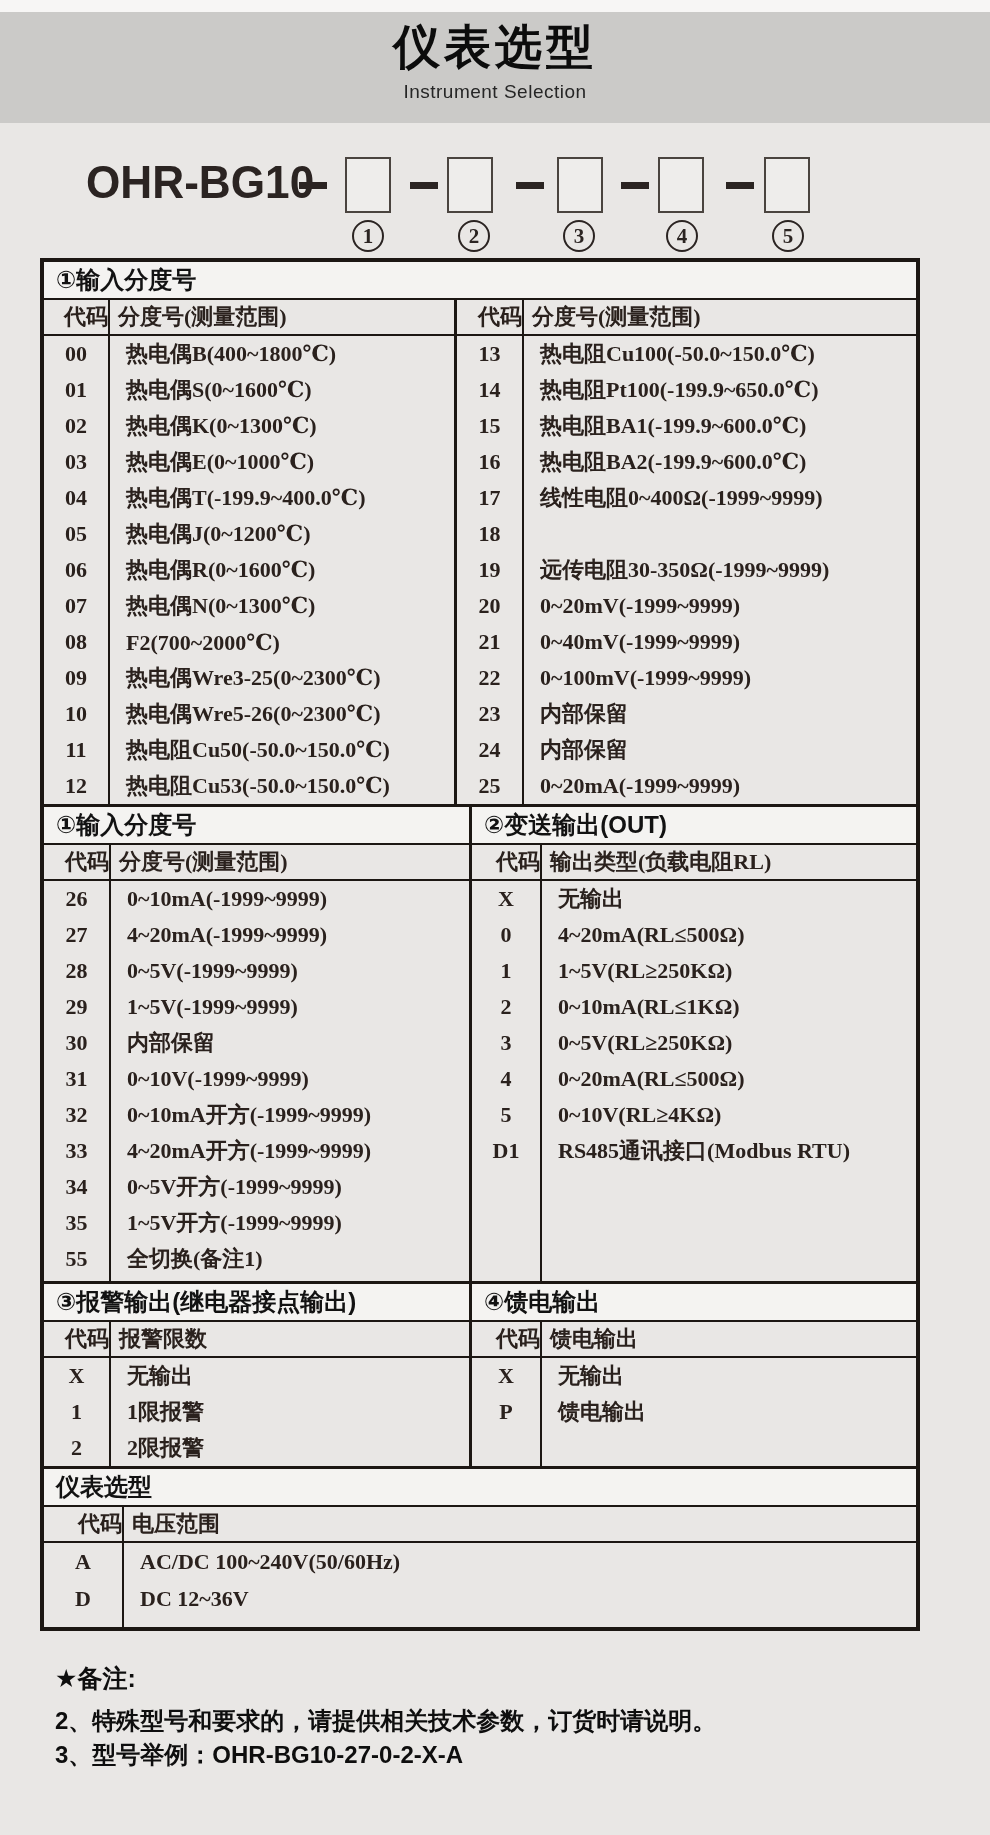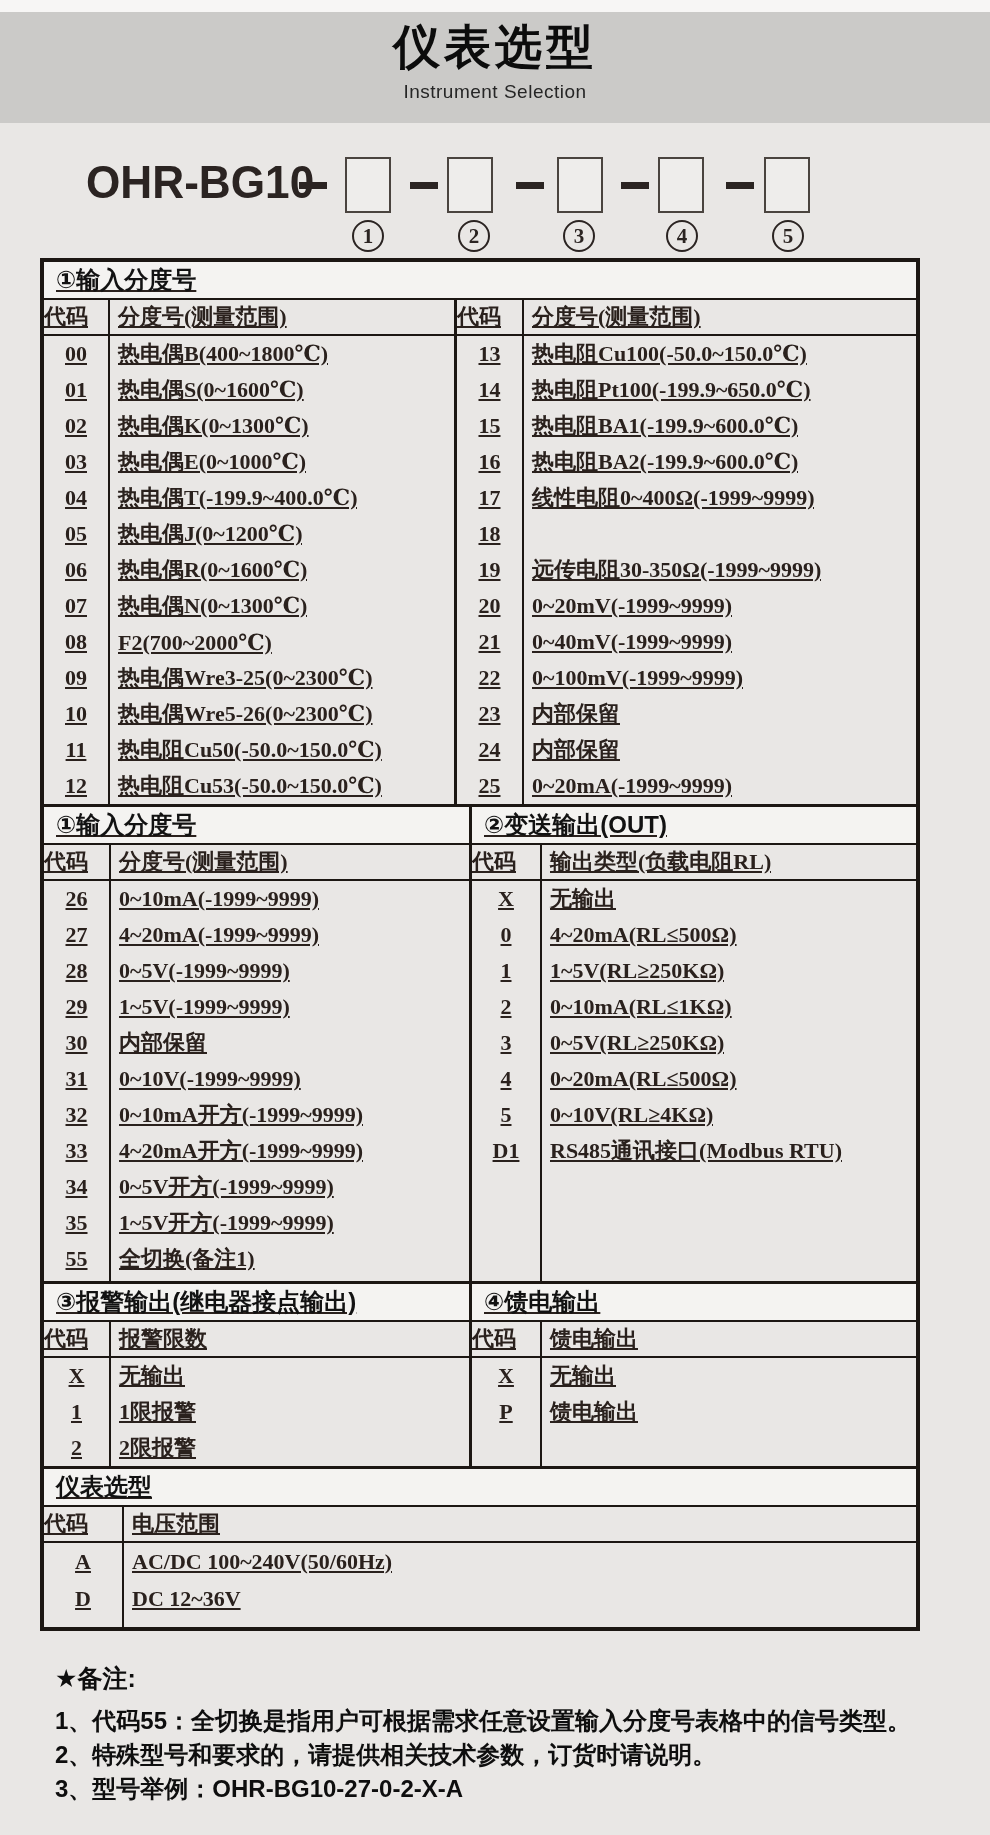--- a/index.html
+++ b/index.html
@@ -37,21 +37,21 @@
   .b1{left:345px}.b2{left:447px}.b3{left:557px}.b4{left:658px}.b5{left:764px}
   .pos-circle{
     position:absolute;top:97px;width:32px;height:32px;border:2px solid #2b2422;border-radius:50%;
     font-family:"Liberation Serif","DejaVu Serif",serif;font-size:21px;font-weight:700;
     display:flex;align-items:center;justify-content:center;color:#2b2422;background:transparent;
   }
   .c1{left:352px}.c2{left:458px}.c3{left:563px}.c4{left:666px}.c5{left:772px}
   
   .tbl{
     position:absolute;left:40px;top:258px;width:880px;
-    border:4px solid var(--bc);background:var(--page);text-decoration:underline;
+    border:4px solid var(--bc);background:var(--page);
   }
   .sec + .sec{border-top:3px solid var(--bc);}
   .band{
     height:38px;line-height:36px;background:var(--band);
     border-bottom:2px solid var(--bc);
     font-size:24px;font-weight:700;color:#121212;padding-left:12px;
     white-space:nowrap;overflow:hidden;
   }
   .body2{display:flex;align-items:stretch;}
   .half{display:flex;flex-direction:column;}
@@ -61,31 +61,31 @@
   .half.right{flex:1;min-width:0;}
   .cols{position:relative;flex:1;display:flex;flex-direction:column;}
   .cols::before{ 
     content:"";position:absolute;left:var(--codew,64px);top:0;bottom:0;width:2px;background:var(--bc);
   }
   .colhdr{
     display:flex;align-items:center;height:36px;border-bottom:2px solid var(--bc);
     font-family:"Liberation Serif","DejaVu Serif",serif;font-size:22px;font-weight:700;
     white-space:nowrap;
   }
-  .colhdr .code{flex:0 0 var(--codew,64px);text-align:left;}
+  .colhdr .code{flex:0 0 var(--codew,64px);text-align:right;}
   .colhdr .desc{padding-left:10px;overflow:hidden;}
   .rows{display:flex;flex-direction:column;}
   .rows.grow{flex:1;}
   .trow{
     display:flex;align-items:center;height:36px;flex:0 0 36px;
     font-family:"Liberation Serif","DejaVu Serif",serif;font-size:22px;font-weight:700;
     color:var(--txt);white-space:nowrap;
   }
   .trow .tc.code{flex:0 0 var(--codew,64px);text-align:center;}
-  .trow .tc.desc{padding-left:10px;overflow:hidden;}
+  .trow .tc.desc{padding-left:10px;overflow:hidden;margin-left:8px;}
   .sec-b .body2{min-height:474px;}
   .sec-c .body2{min-height:158px;}
   .sec-d .cols{--codew:78px;}
   .sec-d .rows{padding-bottom:10px;}
   .sec-d .trow{height:37px;flex:0 0 37px;}
   
   .notes{position:absolute;left:55px;top:1662px;width:900px;color:#0e0e0e;}
   .notes .ntitle{font-size:25px;font-weight:700;margin-bottom:9px;}
   .notes .nitem{font-size:24px;font-weight:700;line-height:34px;white-space:nowrap;}
 </style>
@@ -416,16 +416,15 @@
             <div class="tc desc">DC 12~36V</div>
           </div>
         </div>
     </div>
   </div>
 
 </div>
 
 <div class="notes">
   <div class="ntitle">★备注:</div>
-  <div class="nitem">1、代码55：全切换是指用户可根据需求任意设置输入分度号表格中的信号类型。</div>
   <div class="nitem">2、特殊型号和要求的，请提供相关技术参数，订货时请说明。</div>
   <div class="nitem">3、型号举例：OHR-BG10-27-0-2-X-A</div>
 </div>
 
 </body></html>

